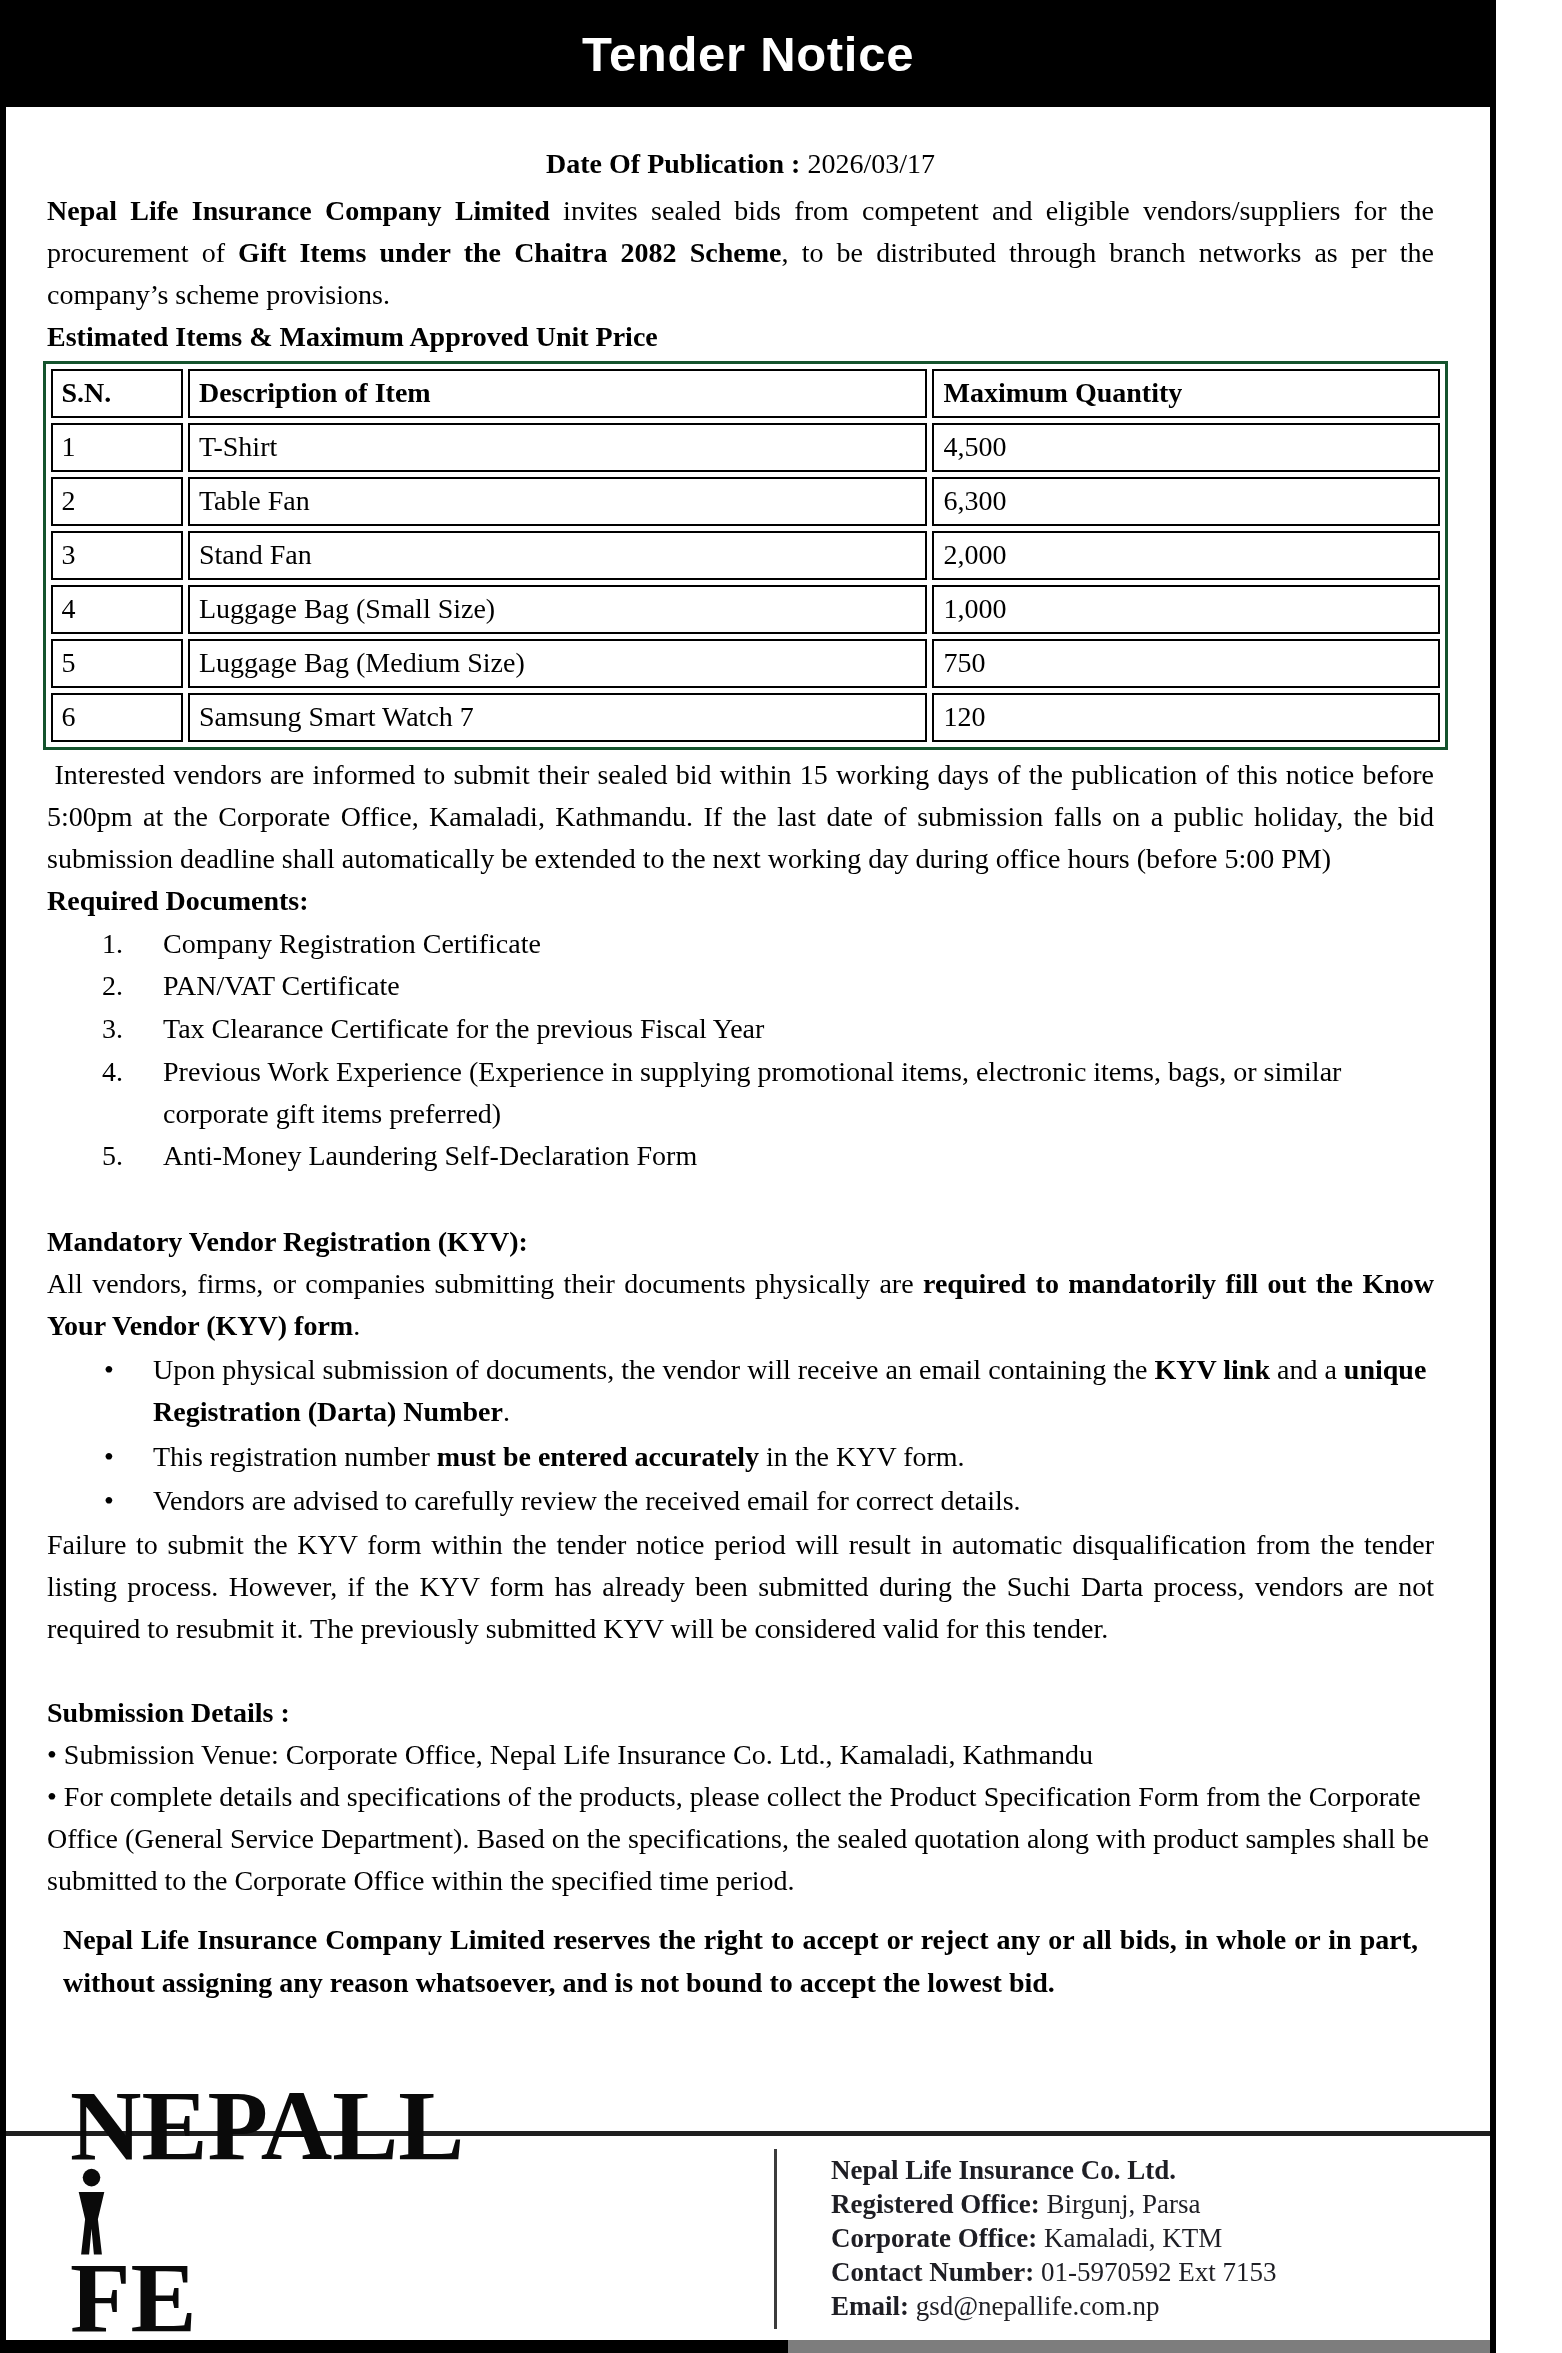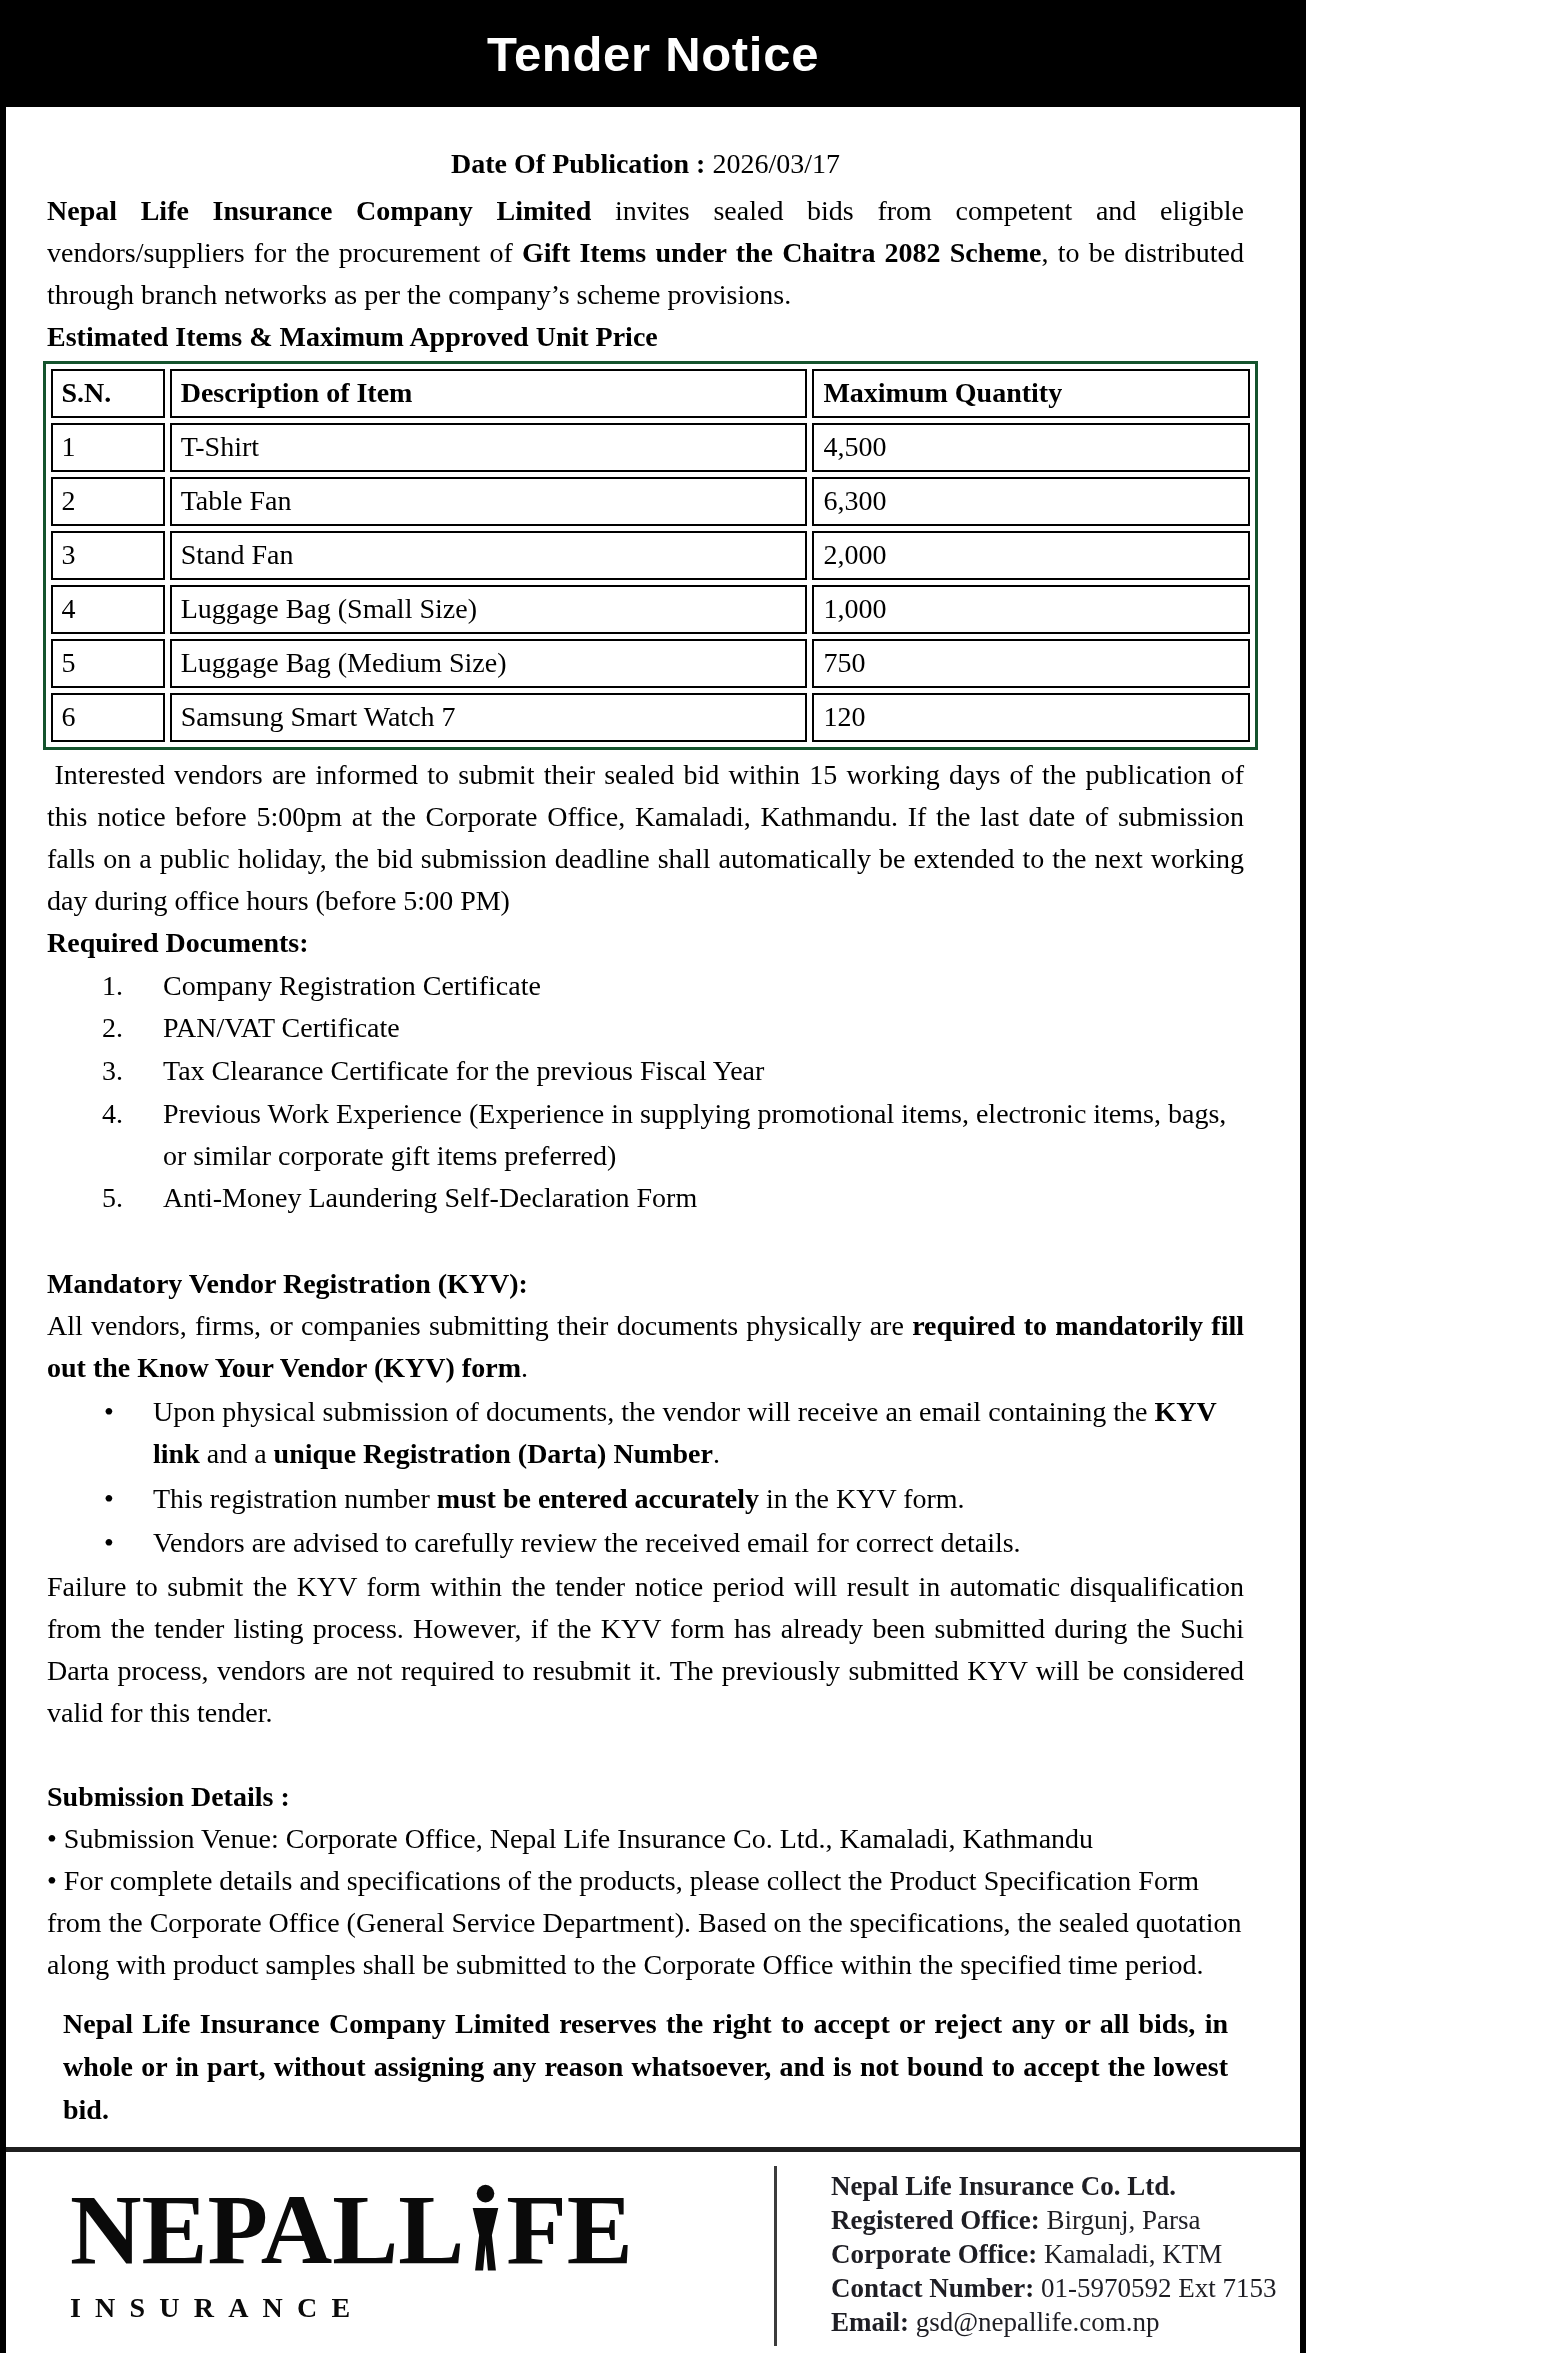--- a/index.html
+++ b/index.html
@@ -1,18 +1,18 @@
 <!DOCTYPE html>
 <html style="font-size:12px"><head>
 <meta charset="utf-8">
 <style>
   * { box-sizing: border-box; }
   html, body { margin: 0; padding: 0; background: #ffffff; }
   .page {
-    width: 1306px; height: 2354px;
+    width: 1496px; height: 2354px;
     font-family: "Liberation Sans", sans-serif;
     color: #000;
     display: flex; flex-direction: column;
     background: #fff;
   }
   
   .header {
     height: 107px; background: #000; flex: none;
     display: flex; align-items: center; justify-content: center;
   }
@@ -57,21 +57,21 @@
   .gap-lg { height: 43px; }
   .gap-md { height: 42px; }
   .bold-para { font-weight: bold; line-height: 43px; }
   
   .footer-divider { flex: none; height: 5.2px; background: #1f1f1f; }
   .footer { flex: none; height: 204px; display: flex; }
   .footer-left {
     flex: none; width: 768px; display: flex; flex-direction: column;
     justify-content: center; padding-left: 64px;
   }
-  .logo-word { display: flex; align-items: flex-end; }
+  .logo-word { display: flex; align-items: flex-start; flex-direction: column; }
   .logo-text {
     font-weight: bold; font-size: 99px; line-height: 84px; letter-spacing: 0px;
     color: #0a0a0a;
   }
   .logo-person { width: 39px; height: 88px; margin: 0 1.5px; flex: none; }
   .logo-sub {
     font-weight: bold; font-size: 28px; letter-spacing: 14.2px; color: #0a0a0a;
     margin-top: 19.5px;
   }
   .footer-vrule { flex: none; width: 3px; background: #3c3c3c; margin: 13.5px 0 10.5px 0; }

